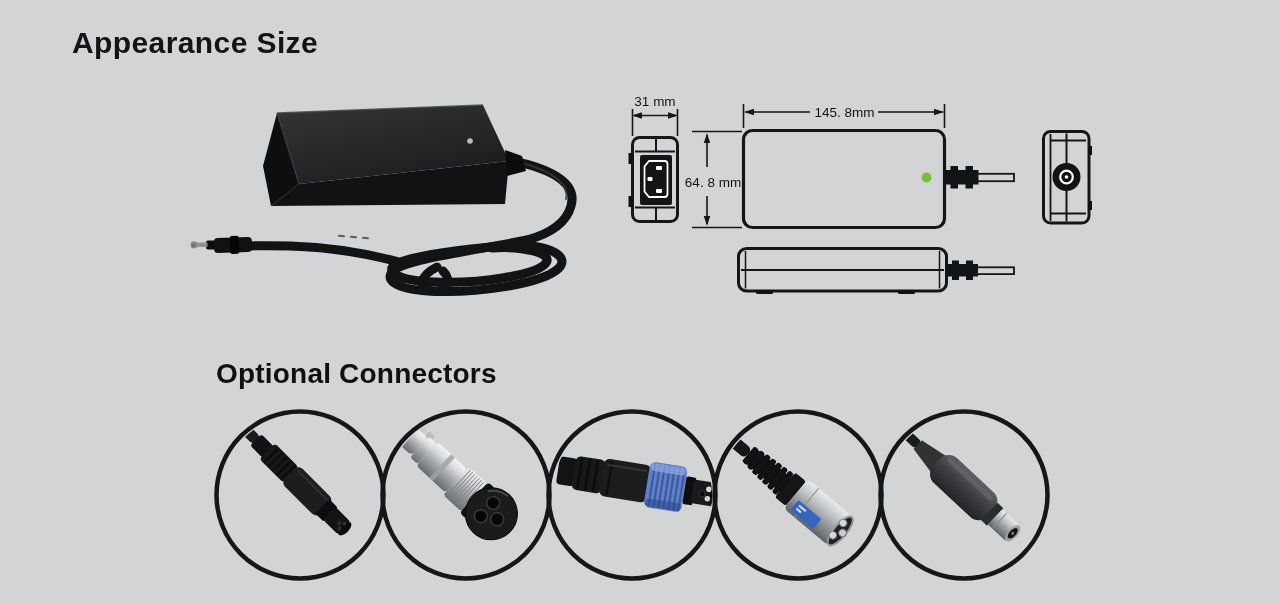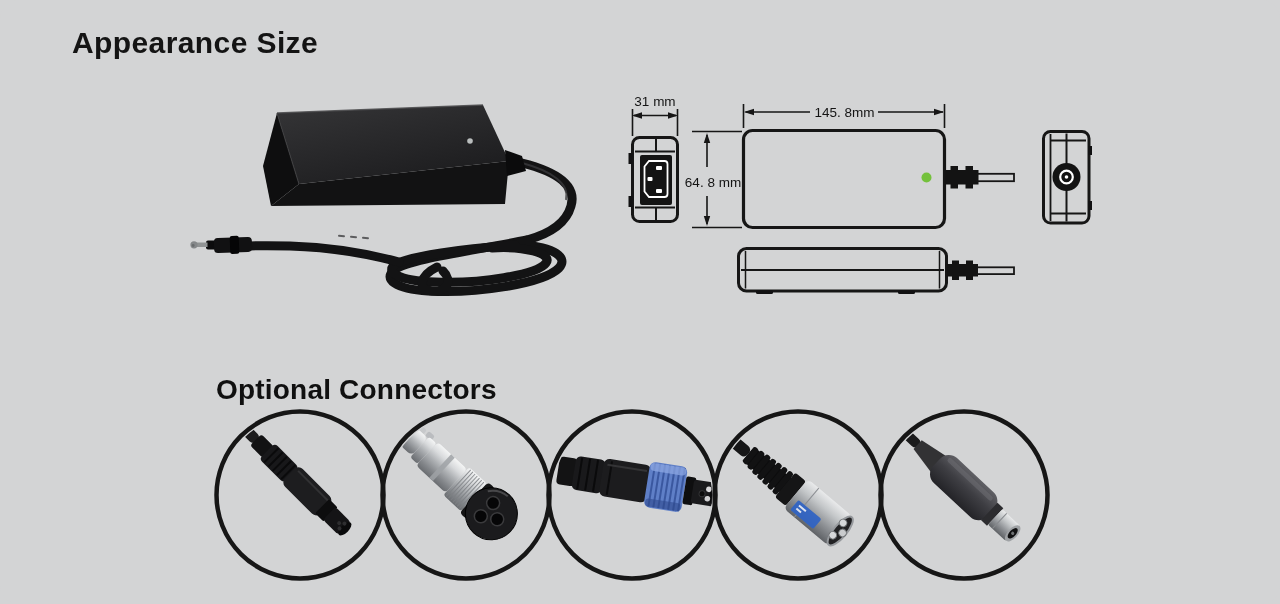--- a/index.html
+++ b/index.html
@@ -3,21 +3,21 @@
 <meta charset="utf-8">
 <style>
   html,body{margin:0;padding:0;}
   body{width:1280px;height:604px;background:#d3d4d5;overflow:hidden;
        font-family:"Liberation Sans", sans-serif;}
   .stage{position:relative;width:1280px;height:604px;background:#d3d4d5;border-radius:19px;}
   .stage svg{position:absolute;left:0;top:0;}
   .h-main{position:absolute;left:72px;top:26px;font-size:30px;font-weight:700;
           color:#141414;letter-spacing:.4px;}
   .h-sub{position:absolute;left:216px;top:358px;font-size:28px;font-weight:700;
-         color:#101010;letter-spacing:.2px;margin-top:16px;}
+         color:#101010;letter-spacing:.2px;}
   text{font-family:"Liberation Sans", sans-serif;font-size:13.5px;fill:#141414;}
 </style>
 </head>
 <body>
 
 <div class="stage">
 
   <div class="h-main">Appearance Size</div>
   <div class="h-sub">Optional Connectors</div>
 

